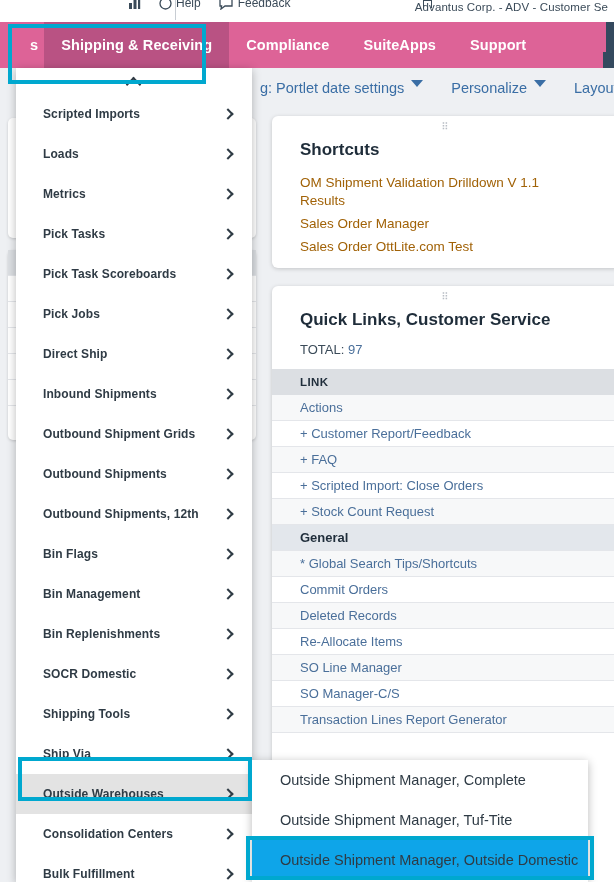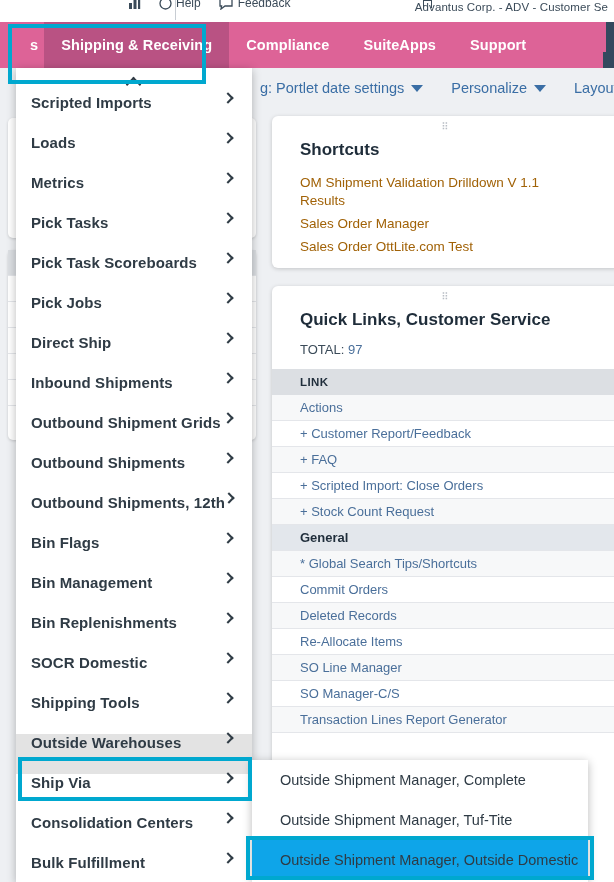--- a/index.html
+++ b/index.html
@@ -85,21 +85,21 @@
 
   
   .toolbar {
     position: absolute; top: 68px; left: 0; width: 614px; height: 40px;
     background: #eef0f3;
     display: flex; align-items: center;
     white-space: nowrap; overflow: hidden;
   }
   .tb-link {
     color: #3a6ea5; font-size: 14.5px;
-    display: flex; align-items: center; gap: 7px;
+    display: flex; align-items: flex-start; gap: 7px;
     margin-right: 28px;
   }
   .tb-link:first-child { margin-left: 4px; }
   .caret-down {
     width: 0; height: 0;
     border-left: 6px solid transparent;
     border-right: 6px solid transparent;
     border-top: 7px solid #3a6ea5;
   }
 
@@ -182,23 +182,23 @@
   }
   .menu-scroll-up:after {
     content: ''; position: absolute; left: 50%; top: 7px;
     margin-left: -6px;
     width: 9px; height: 9px;
     border-left: 2.2px solid #2f3b45;
     border-top: 2.2px solid #2f3b45;
     transform: rotate(45deg);
   }
   .menu-item {
-    height: 40px; display: flex; 
-    padding: 0 14px 0 15px;
-    font-size: 15px; color: #2f3b45; font-weight: bold;
+    height: 40px; display: flex; align-items: center;
+    padding: 0 14px 0 27px;
+    font-size: 12px; color: #2f3b45; font-weight: bold;
     letter-spacing: .1px;
     justify-content: space-between;
   }
   .menu-item.sel { background: #e3e3e3; }
   .chev-right {
     width: 8px; height: 8px;
     border-right: 2.4px solid #2f3b45;
     border-top: 2.4px solid #2f3b45;
     transform: rotate(45deg);
     margin-right: 6px;
@@ -427,26 +427,26 @@
           <span class="chev-right"></span>
         </div>
         <div class="menu-item">
           <span class="menu-label">SOCR Domestic</span>
           <span class="chev-right"></span>
         </div>
         <div class="menu-item">
           <span class="menu-label">Shipping Tools</span>
           <span class="chev-right"></span>
         </div>
+        <div class="menu-item">
+          <span class="menu-label">Ship Via</span>
+          <span class="chev-right"></span>
+        </div>
         <div class="menu-item sel">
           <span class="menu-label">Outside Warehouses</span>
-          <span class="chev-right"></span>
-        </div>
-        <div class="menu-item">
-          <span class="menu-label">Ship Via</span>
           <span class="chev-right"></span>
         </div>
         <div class="menu-item">
           <span class="menu-label">Consolidation Centers</span>
           <span class="chev-right"></span>
         </div>
         <div class="menu-item">
           <span class="menu-label">Bulk Fulfillment</span>
           <span class="chev-right"></span>
         </div>

